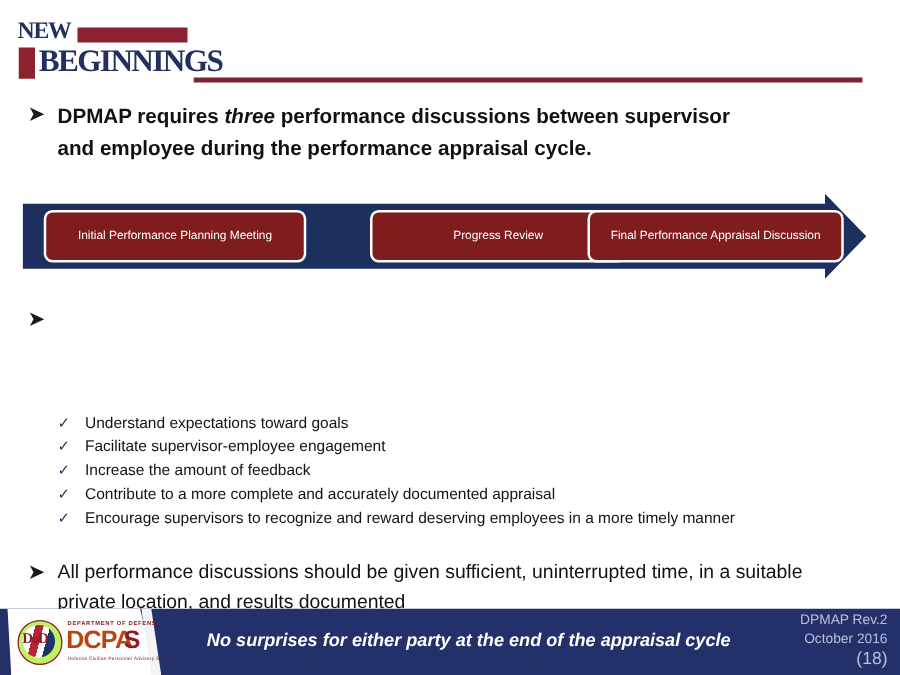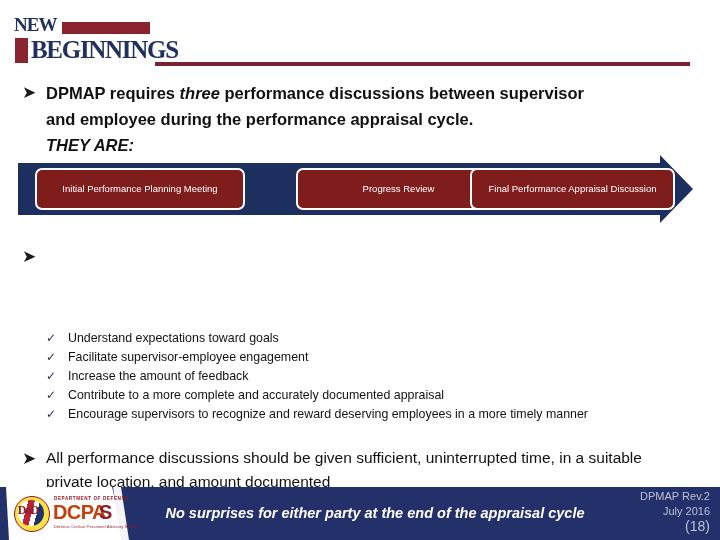--- a/index.html
+++ b/index.html
@@ -210,21 +210,21 @@
     left: 14px;
     top: 488px;
     width: 108px;
     height: 48px;
   }
   .seal {
     position: absolute;
     left: 0; top: 8px;
     width: 34px; height: 34px;
     border-radius: 50%;
-    background: #fde047;
+    background: #bef264;
     border: 1.5px solid #8d1b28;
     overflow: hidden;
     text-align: center;
   }
   .seal-inner {
     position: absolute;
     left: 3px; top: 3px;
     width: 26px; height: 26px;
     border-radius: 50%;
     background:
@@ -316,21 +316,20 @@
   </div>
 
   <div class="title-rule"></div>
 
   <div class="bullet-arrow" style="left:22px; top:84px;">➤</div>
   <div class="blk btext" style="left:46px; top:80px; width:650px;">
     <div>
       <span>DPMAP requires </span><i>three</i><span> performance discussions between supervisor</span>
     </div>
     <div>and employee during the performance appraisal cycle.</div>
-    <div class="italbold">THEY ARE:</div>
   </div>
 
   <div class="proc">
     <div class="proc-arrow"></div>
     <div class="proc-box" id="box1">Initial Performance Planning Meeting</div>
     <div class="proc-box" id="box2">Progress Review</div>
     <div class="proc-box" id="box3">Final Performance Appraisal Discussion</div>
   </div>
 
   <div class="bullet-arrow" style="left:22px; top:248px;">➤</div>
@@ -354,21 +353,21 @@
     </div>
     <div class="chk-row">
       <span class="chk-mark">✓</span>
       <span class="chk-text">Encourage supervisors to recognize and reward deserving employees in a more timely manner</span>
     </div>
   </div>
 
   <div class="bullet-arrow" style="left:22px; top:450px;">➤</div>
   <div class="blk btext" style="left:46px; top:446px; width:670px; font-weight:normal; font-size:15.5px; line-height:24px;">
     <div>All performance discussions should be given sufficient, uninterrupted time, in a suitable</div>
-    <div>private location, and amount documented</div>
+    <div>private location, and results documented</div>
   </div>
 
   <div class="footer">
     <div class="footer-bg"></div>
     <div class="footer-white"></div>
     <div class="footer-navy-edge"></div>
     <div class="footer-slash"></div>
   </div>
 
   <div class="dcpas">
@@ -379,17 +378,17 @@
     <div class="dod-line">DEPARTMENT OF DEFENSE</div>
     <div class="dcpas-word">DCPA</div>
     <div class="dcpas-x">S</div>
     <div class="dcpas-sub">Defense Civilian Personnel Advisory Service</div>
   </div>
 
   <div class="footer-tag">No surprises for  either party at the end of the appraisal cycle</div>
 
   <div class="footer-meta">
     <div>DPMAP Rev.2</div>
-    <div>July 2016</div>
+    <div>October 2016</div>
     <div class="footer-page">(18)</div>
   </div>
 
 </div>
 
 </body></html>

